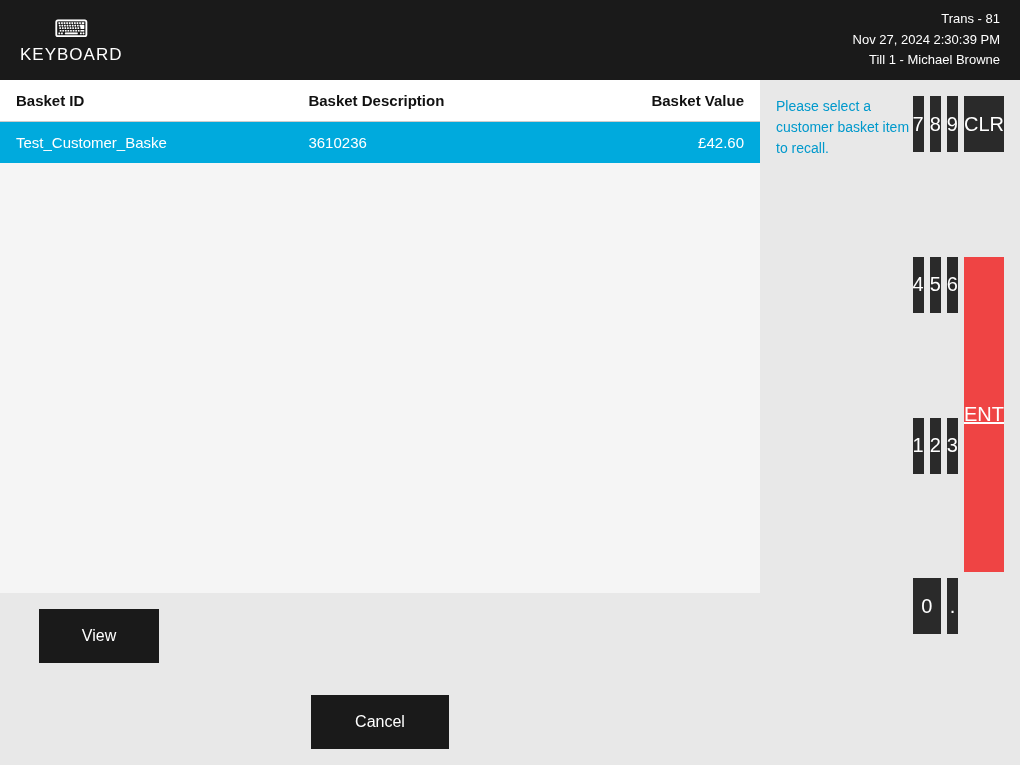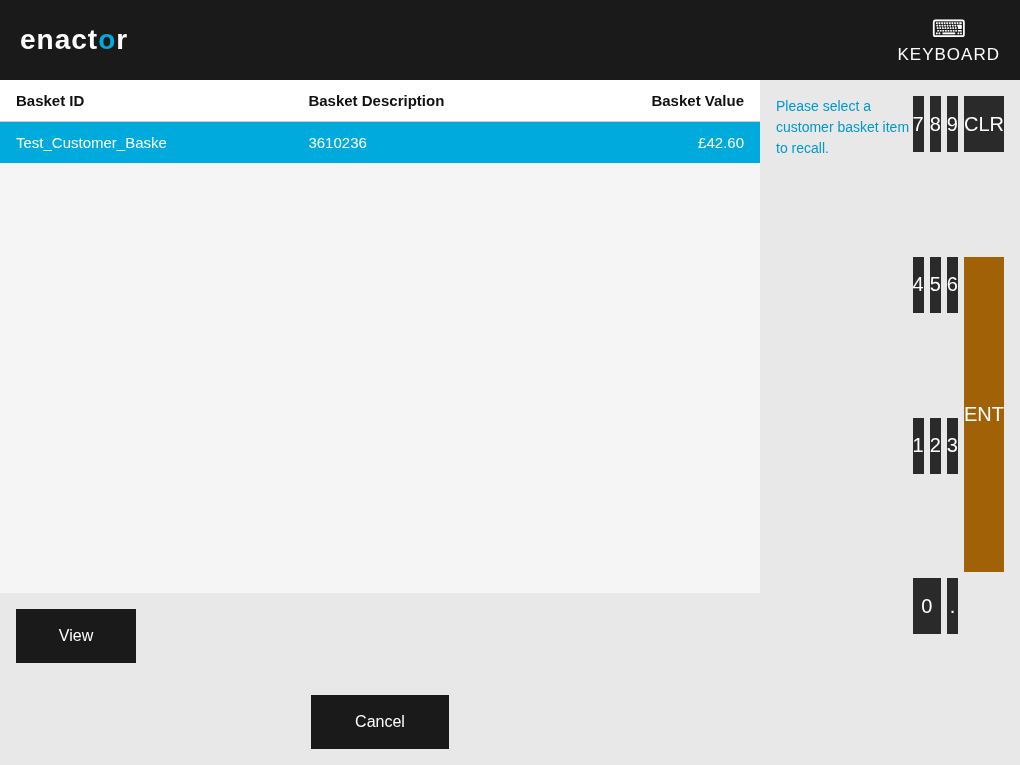--- a/index.html
+++ b/index.html
@@ -101,20 +101,21 @@
       align-items: flex-start;
     }
     .btn-view {
       background: #1a1a1a;
       color: white;
       border: none;
       padding: 18px 40px;
       font-size: 16px;
       cursor: pointer;
       min-width: 120px;
+      margin-left: 23px;
     }
 
     
     .cancel-row {
       display: flex;
       justify-content: center;
       padding: 16px;
       background: #e8e8e8;
     }
     .btn-cancel {
@@ -163,22 +164,23 @@
       justify-content: center;
     }
     .num-btn.accent {
       background: #00aadd;
     }
     .num-btn.zero {
       grid-column: span 2;
     }
     .num-btn.ent-btn {
       grid-row: span 2;
-      background: #a16207;
+      background: #ef4444;
       height: 118px;
+      text-decoration: underline;
     }
 
     
     .divider {
       border: none;
       border-top: 1px solid #bbb;
       margin-bottom: 12px;
     }
     .total-row {
       display: flex;
@@ -197,26 +199,28 @@
       justify-content: space-between;
     }
     .bottom-area {
       background: #e8e8e8;
     }
   </style>
 </head>
 <body>
 
 <div class="header">
-  <div class="logo">
-    enact<span>o</span>r
-  </div>
   <div class="header-center">
     <div class="keyboard-icon">⌨</div>
     <div class="keyboard-label">KEYBOARD</div>
+  </div>
+  <div class="header-right">
+    <div>Trans - 81</div>
+    <div>Nov 27, 2024 2:30:39 PM</div>
+    <div>Till 1    -  Michael Browne</div>
   </div>
 </div>
 
 <div class="main">
 
   <div class="left-panel">
     <div class="left-panel-content">
       <div>
         <table class="basket-table">
           <thead>

